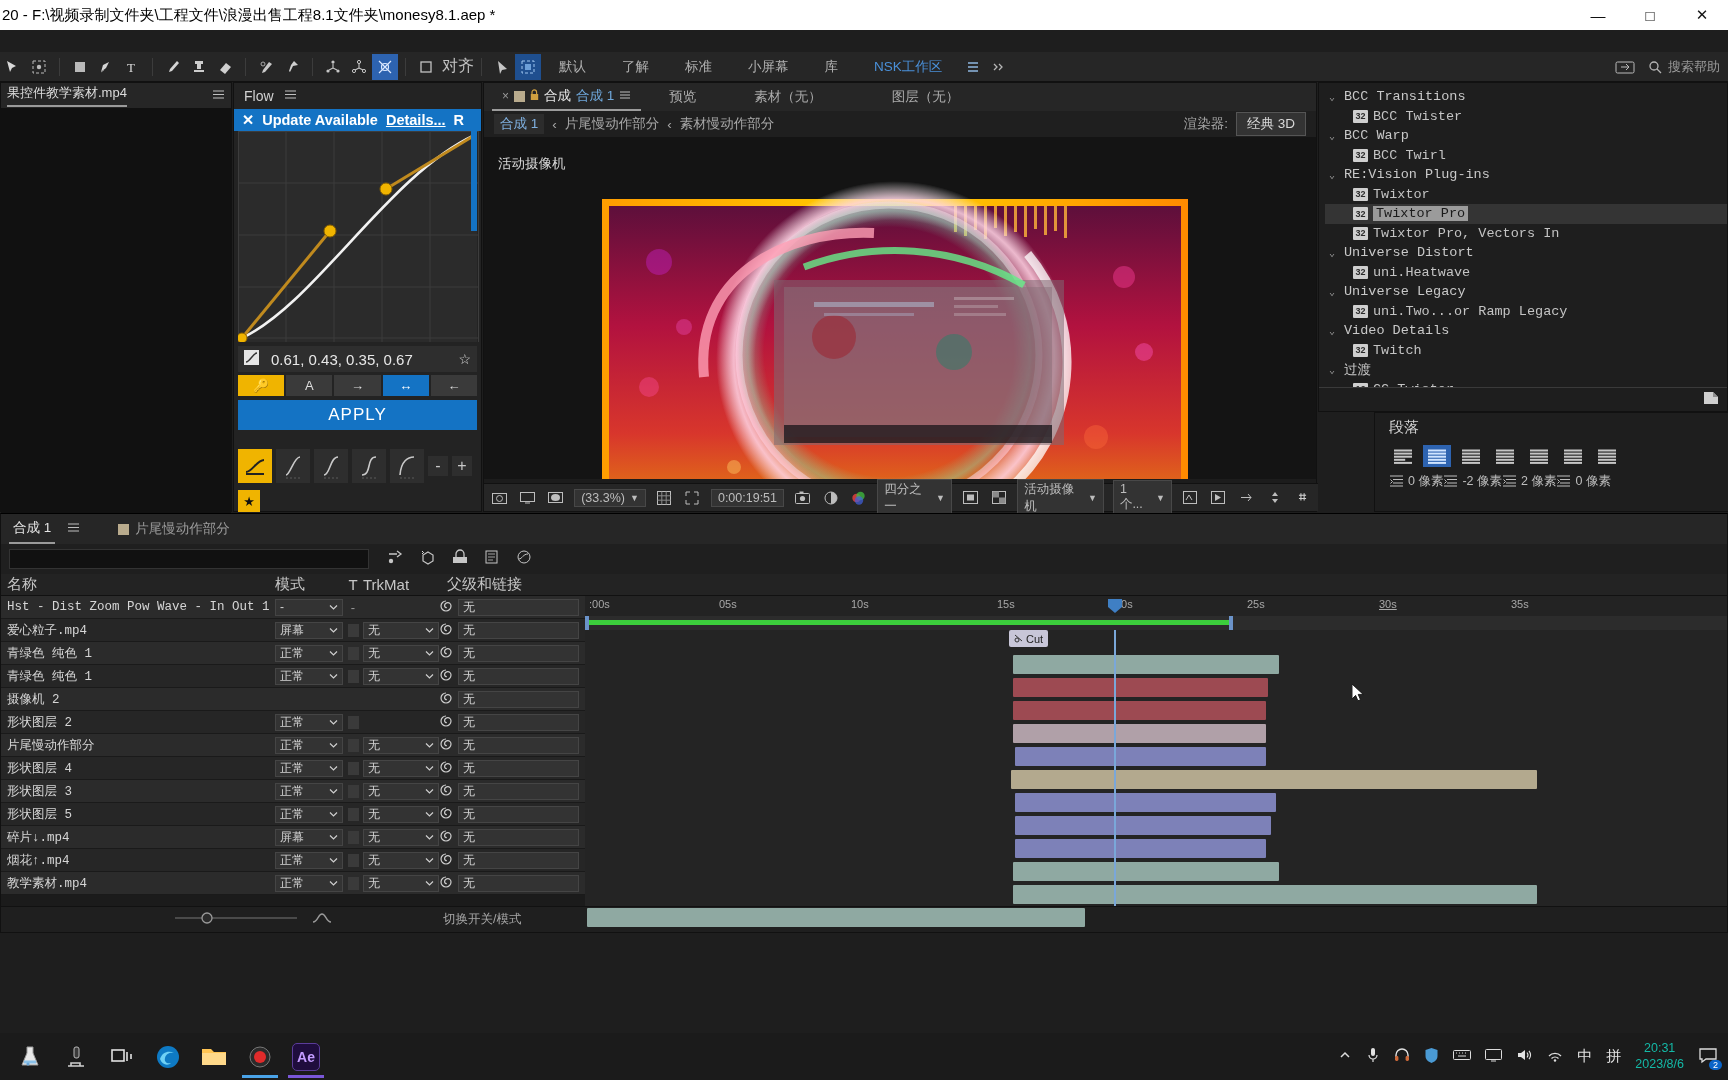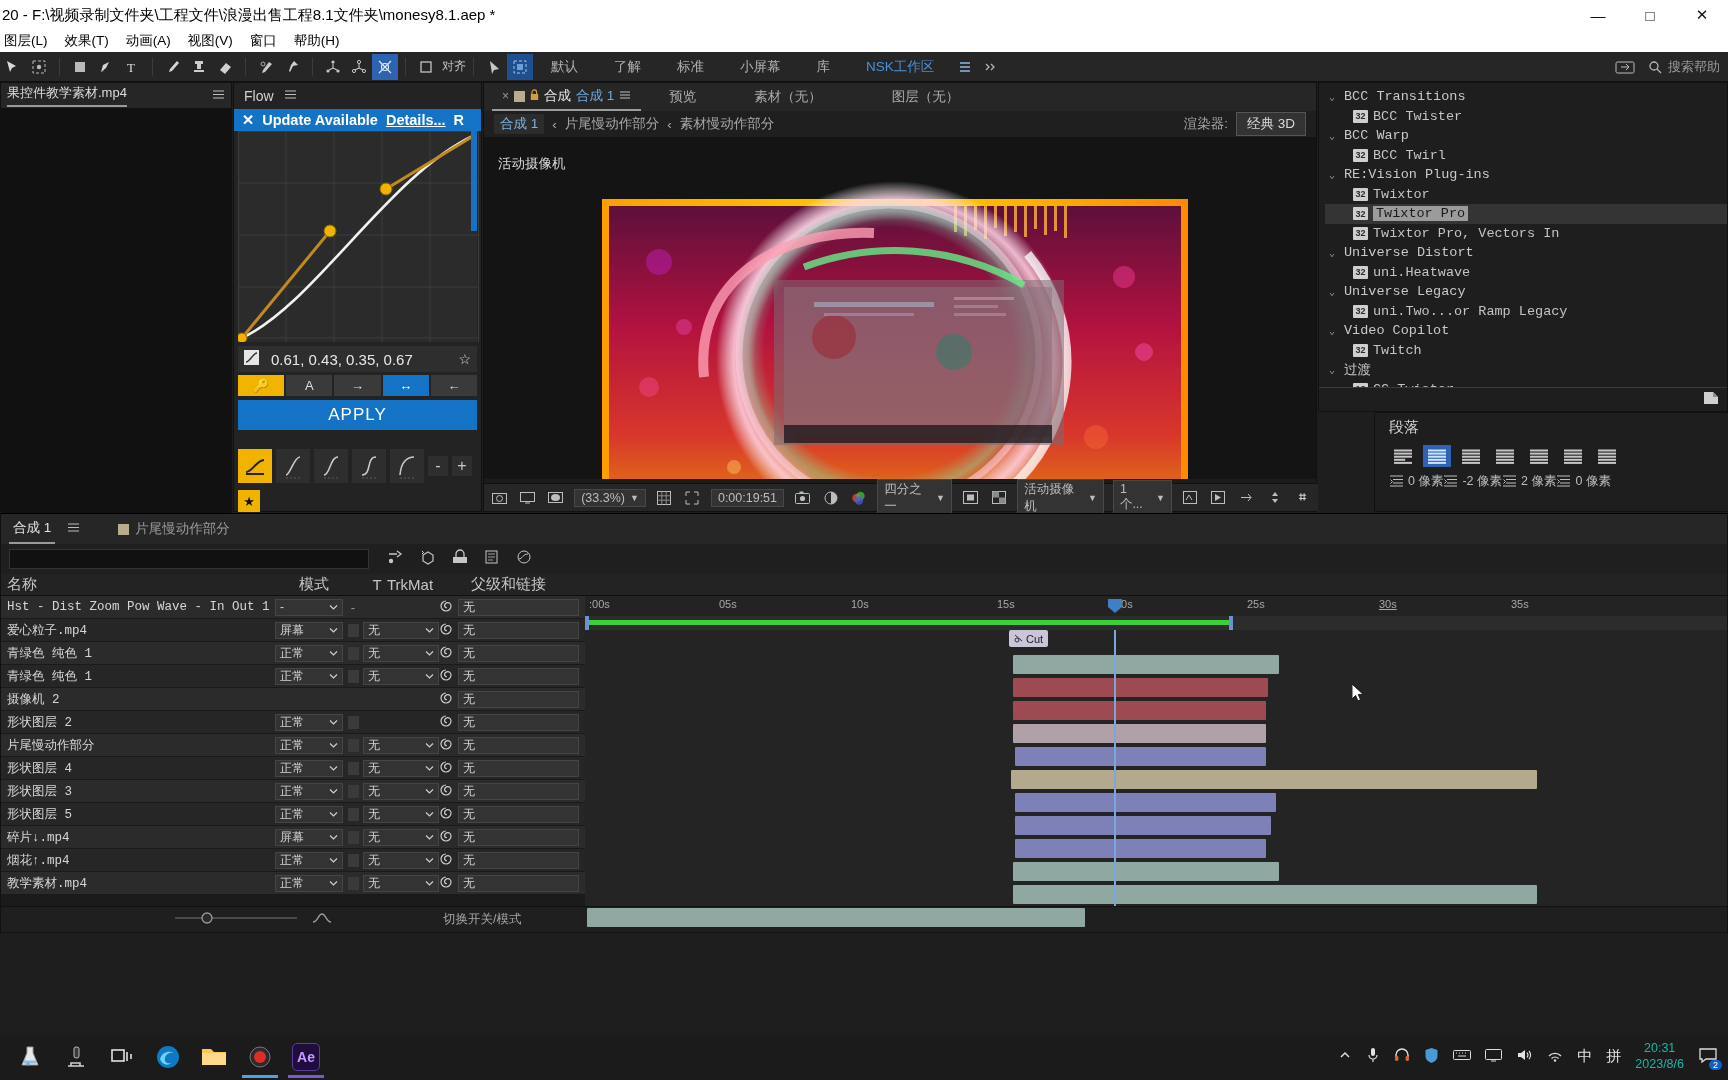--- a/index.html
+++ b/index.html
@@ -44,21 +44,21 @@
     display: flex; align-items: center;
   }
   .tool {
     width: 26px; height: 26px; display: flex; align-items: center; justify-content: center;
     color: #cfcfcf; position: relative;
   }
   .tool svg { display: block; }
   .tool.active { background: #2d63b0; }
   .tool.active2 { background: #1f4f8f; }
   .tsep { width: 1px; height: 18px; background: #3c3c3c; margin: 0 7px; }
-  .align-lbl { font-size: 12px; color: #c0c0c0; margin-left: 3px; }
+  .align-lbl { font-size: 16px; color: #c0c0c0; margin-left: 3px; }
   .ws {
     font-size: 13.5px; color: #b0b0b0; padding: 0 18px; white-space: nowrap;
   }
   .ws.sel { color: #4a90d9; }
   .toolbar .right { margin-left: auto; display: flex; align-items: center; gap: 10px; padding-right: 8px;}
   .search-wrap { display: flex; align-items: center; gap: 6px; font-size: 13px; color: #9a9a9a; }
 
   
   .panel { position: absolute; background: #1e1e1e; border: 1px solid #111; }
 
@@ -213,28 +213,20 @@
 
   <div class="titlebar">
     <div class="title">20 - F:\视频录制文件夹\工程文件\浪漫出售工程8.1文件夹\monesy8.1.aep *</div>
     <div class="winbtns">
       <div class="winbtn">—</div>
       <div class="winbtn">□</div>
       <div class="winbtn close">✕</div>
     </div>
   </div>
 
-  <div class="menubar">
-    <div class="mi">图层(L)</div>
-    <div class="mi">效果(T)</div>
-    <div class="mi">动画(A)</div>
-    <div class="mi">视图(V)</div>
-    <div class="mi">窗口</div>
-    <div class="mi">帮助(H)</div>
-  </div>
 
   <div class="toolbar">
     <div class="tool">
       <svg width="16" height="16" viewBox="0 0 16 16">
           <path d="M2 2l3 11 2-4 4-2z" fill="#d8d8d8"></path>
         </svg>
     </div>
     <div class="tool">
       <svg width="16" height="16" viewBox="0 0 16 16">
           <rect x="2" y="2" width="12" height="12" fill="none" stroke="#bbb" stroke-dasharray="3 2"></rect>
@@ -744,21 +736,21 @@
         <div class="eff-row grp">
           <span class="chev">⌄</span>
           <span class="lbl">Universe Legacy</span>
         </div>
         <div class="eff-row child">
           <span class="badge32">32</span>
           <span class="lbl">uni.Two...or Ramp Legacy</span>
         </div>
         <div class="eff-row grp">
           <span class="chev">⌄</span>
-          <span class="lbl">Video Copilot</span>
+          <span class="lbl">Video Details</span>
         </div>
         <div class="eff-row child">
           <span class="badge32">32</span>
           <span class="lbl">Twitch</span>
         </div>
         <div class="eff-row grp">
           <span class="chev">⌄</span>
           <span class="lbl">过渡</span>
         </div>
         <div class="eff-row child">
@@ -927,21 +919,21 @@
           <svg width="18" height="16" viewBox="0 0 18 16">
               <circle cx="9" cy="8" r="6" fill="none" stroke="#c6c6c6"></circle>
               <path d="M4 10c3 0 4-5 9-5" fill="none" stroke="#c6c6c6"></path>
             </svg>
         </span>
       </div>
     </div>
 
     <div class="tl-colhdr">
       <span style="width:274px;padding-left:6px;">名称</span>
-      <span style="width:68px;margin-left:24px;">模式</span>
+      <span style="width:68px;">模式</span>
       <span style="width:20px;text-align:center;">T</span>
       <span style="width:76px;">TrkMat</span>
       <span style="padding-left:8px;">父级和链接</span>
     </div>
 
     <div class="tl-body">
       <div class="lp" id="layer-list">
           <div class="layer-row">
             <div class="lr-name">Hst - Dist Zoom Pow Wave - In Out 1</div>
             <div class="lr-mode">

